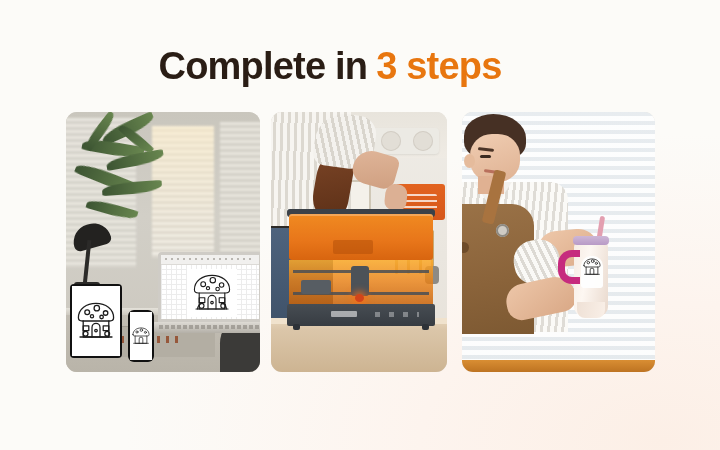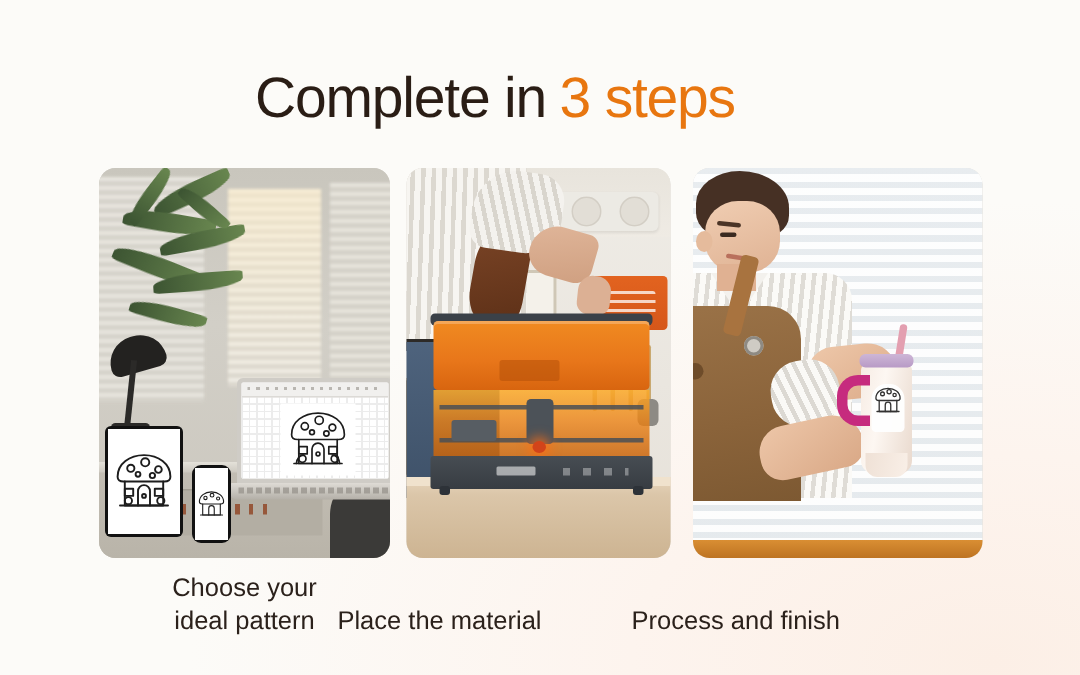--- a/index.html
+++ b/index.html
@@ -26,21 +26,21 @@
 
   
   .headline {
     position: absolute;
     top: 44px;
     left: 0;
     width: 660px;
     text-align: center;
     font-size: 38px;
     line-height: 44px;
-    font-weight: 400;
+    font-weight: 700;
     letter-spacing: -0.8px;
     color: #2A1D15;
     white-space: nowrap;
   }
   .headline .accent {
     color: #E8760F;
   }
   .headline .sp { display: inline-block; width: 9px; }
 
   
@@ -729,20 +729,14 @@
           </div>
         </div>
 
         <div class="p3-dev"></div>
         <div class="p3-tablebar"></div>
       </div>
     </div>
 
   </div>
 
-  <div class="captions">
-    <div class="caption caption-1">Choose your
-ideal pattern</div>
-    <div class="caption caption-2">Place the material</div>
-    <div class="caption caption-3">Process and finish</div>
-  </div>
 
 </div>
 
 </body></html>

